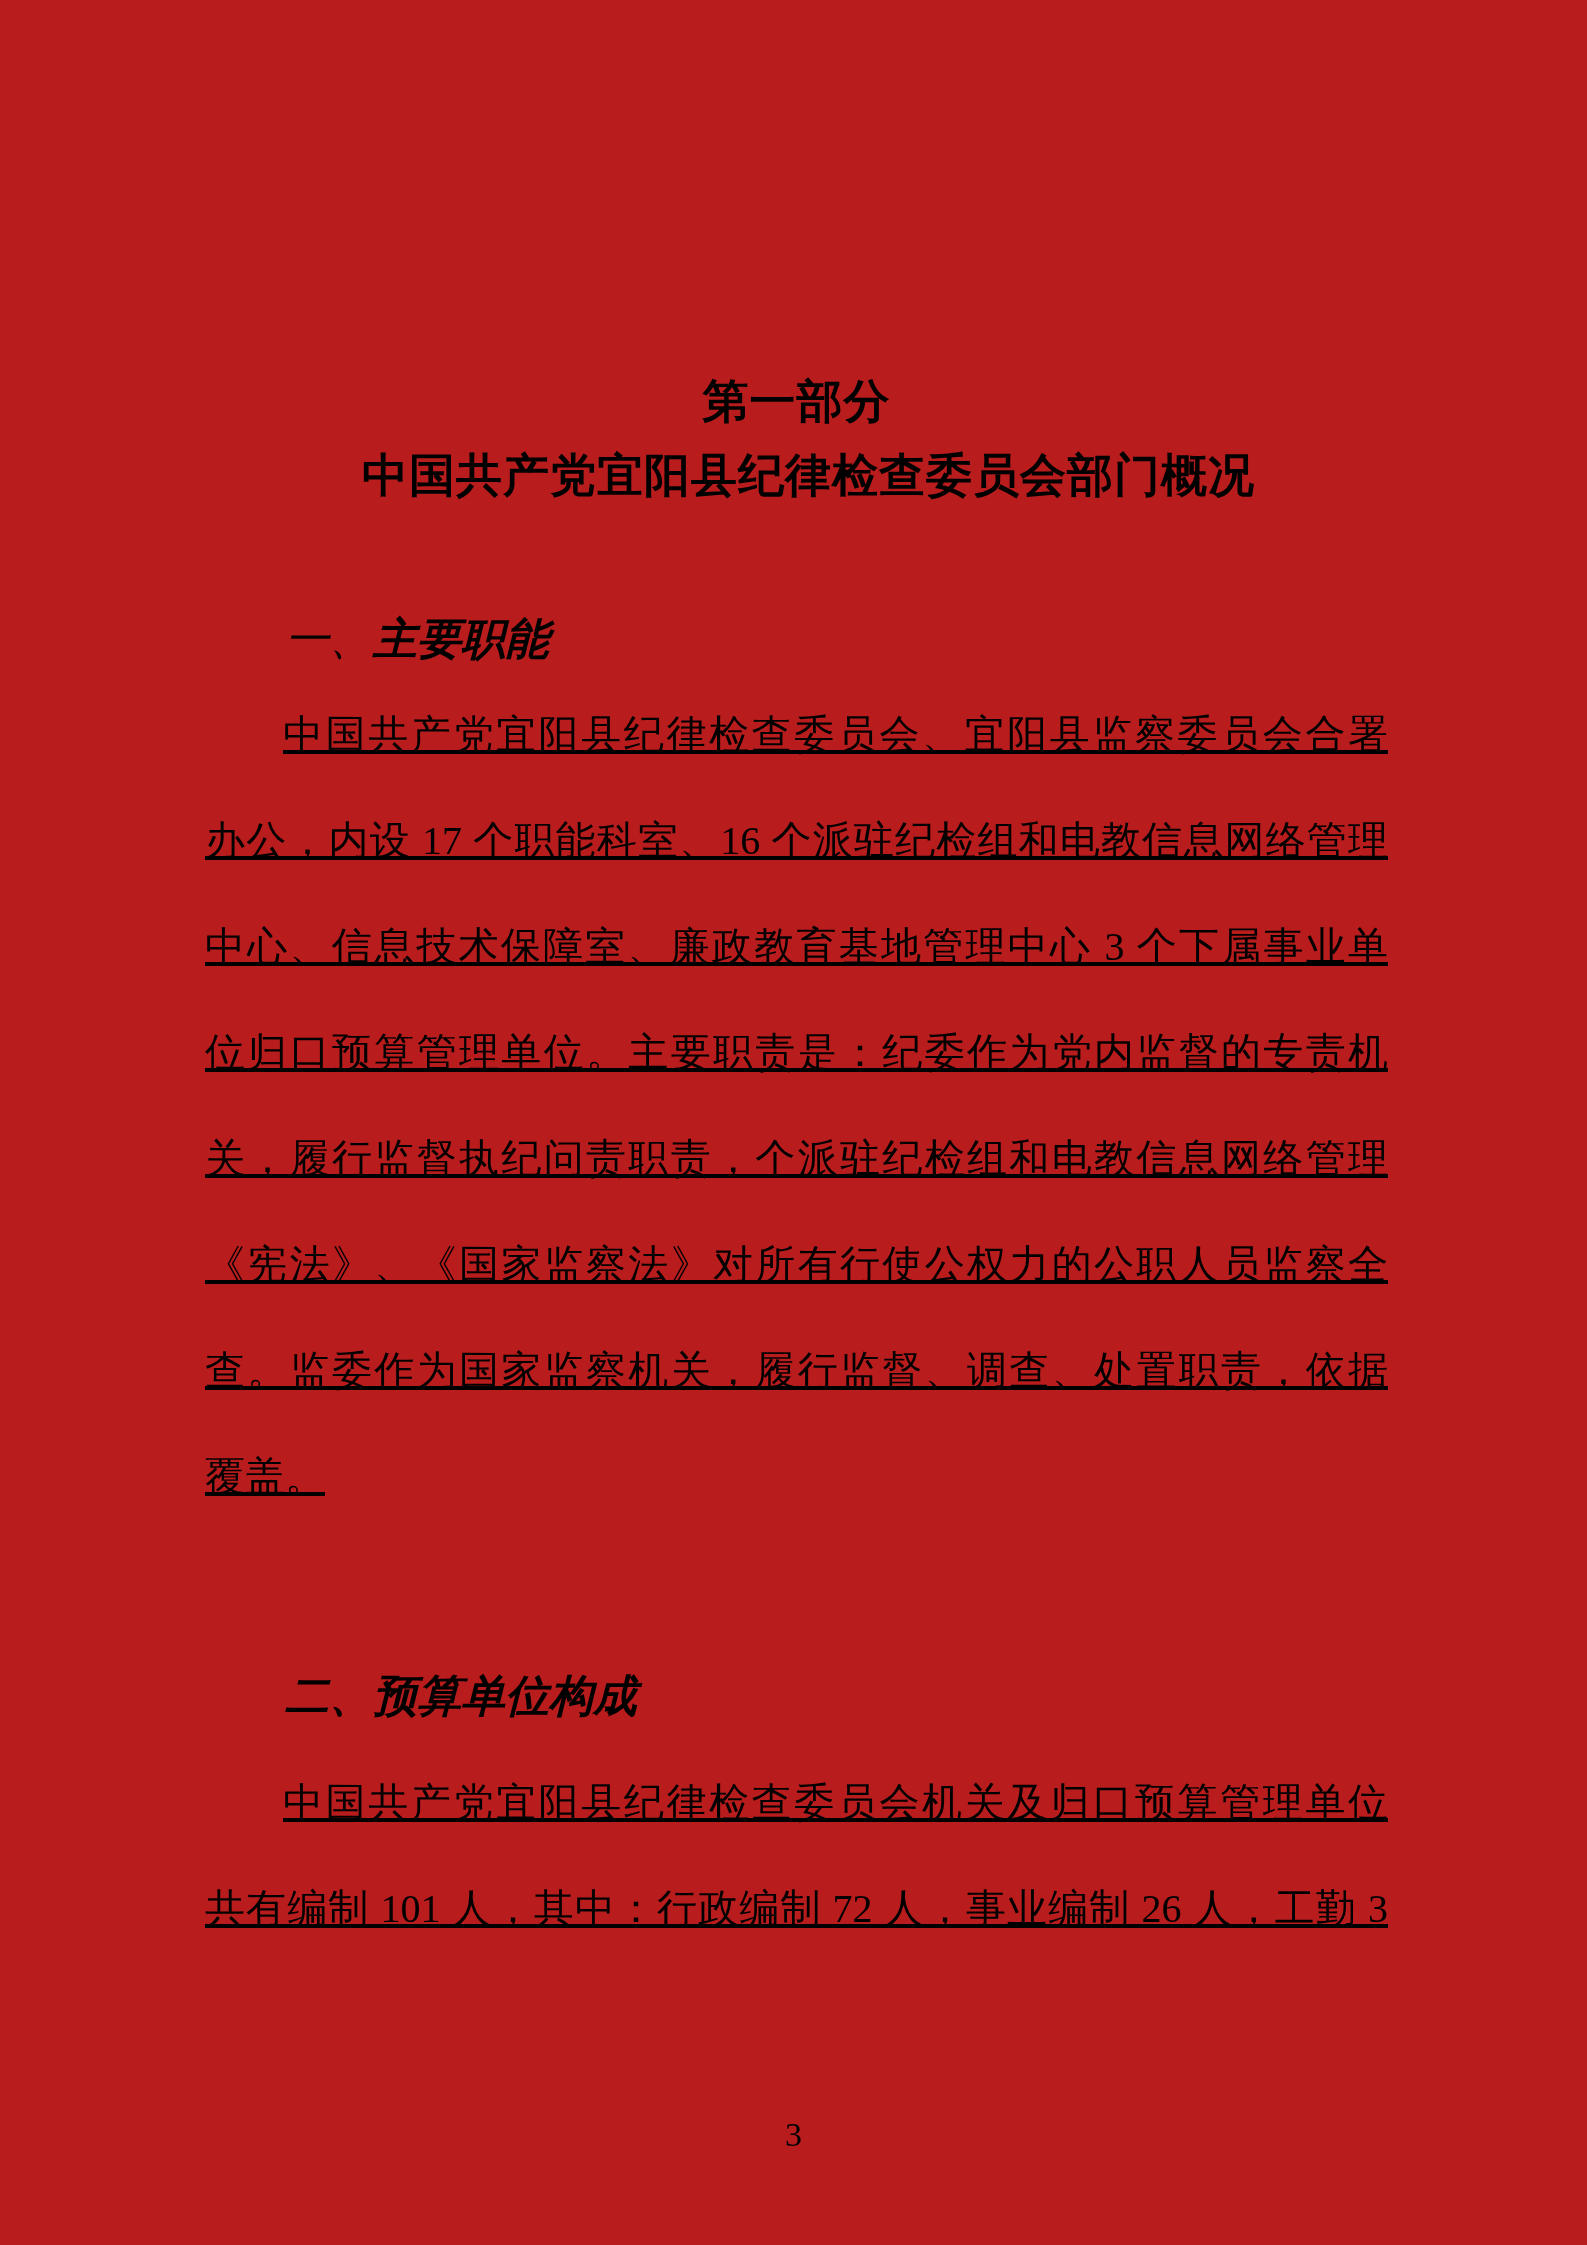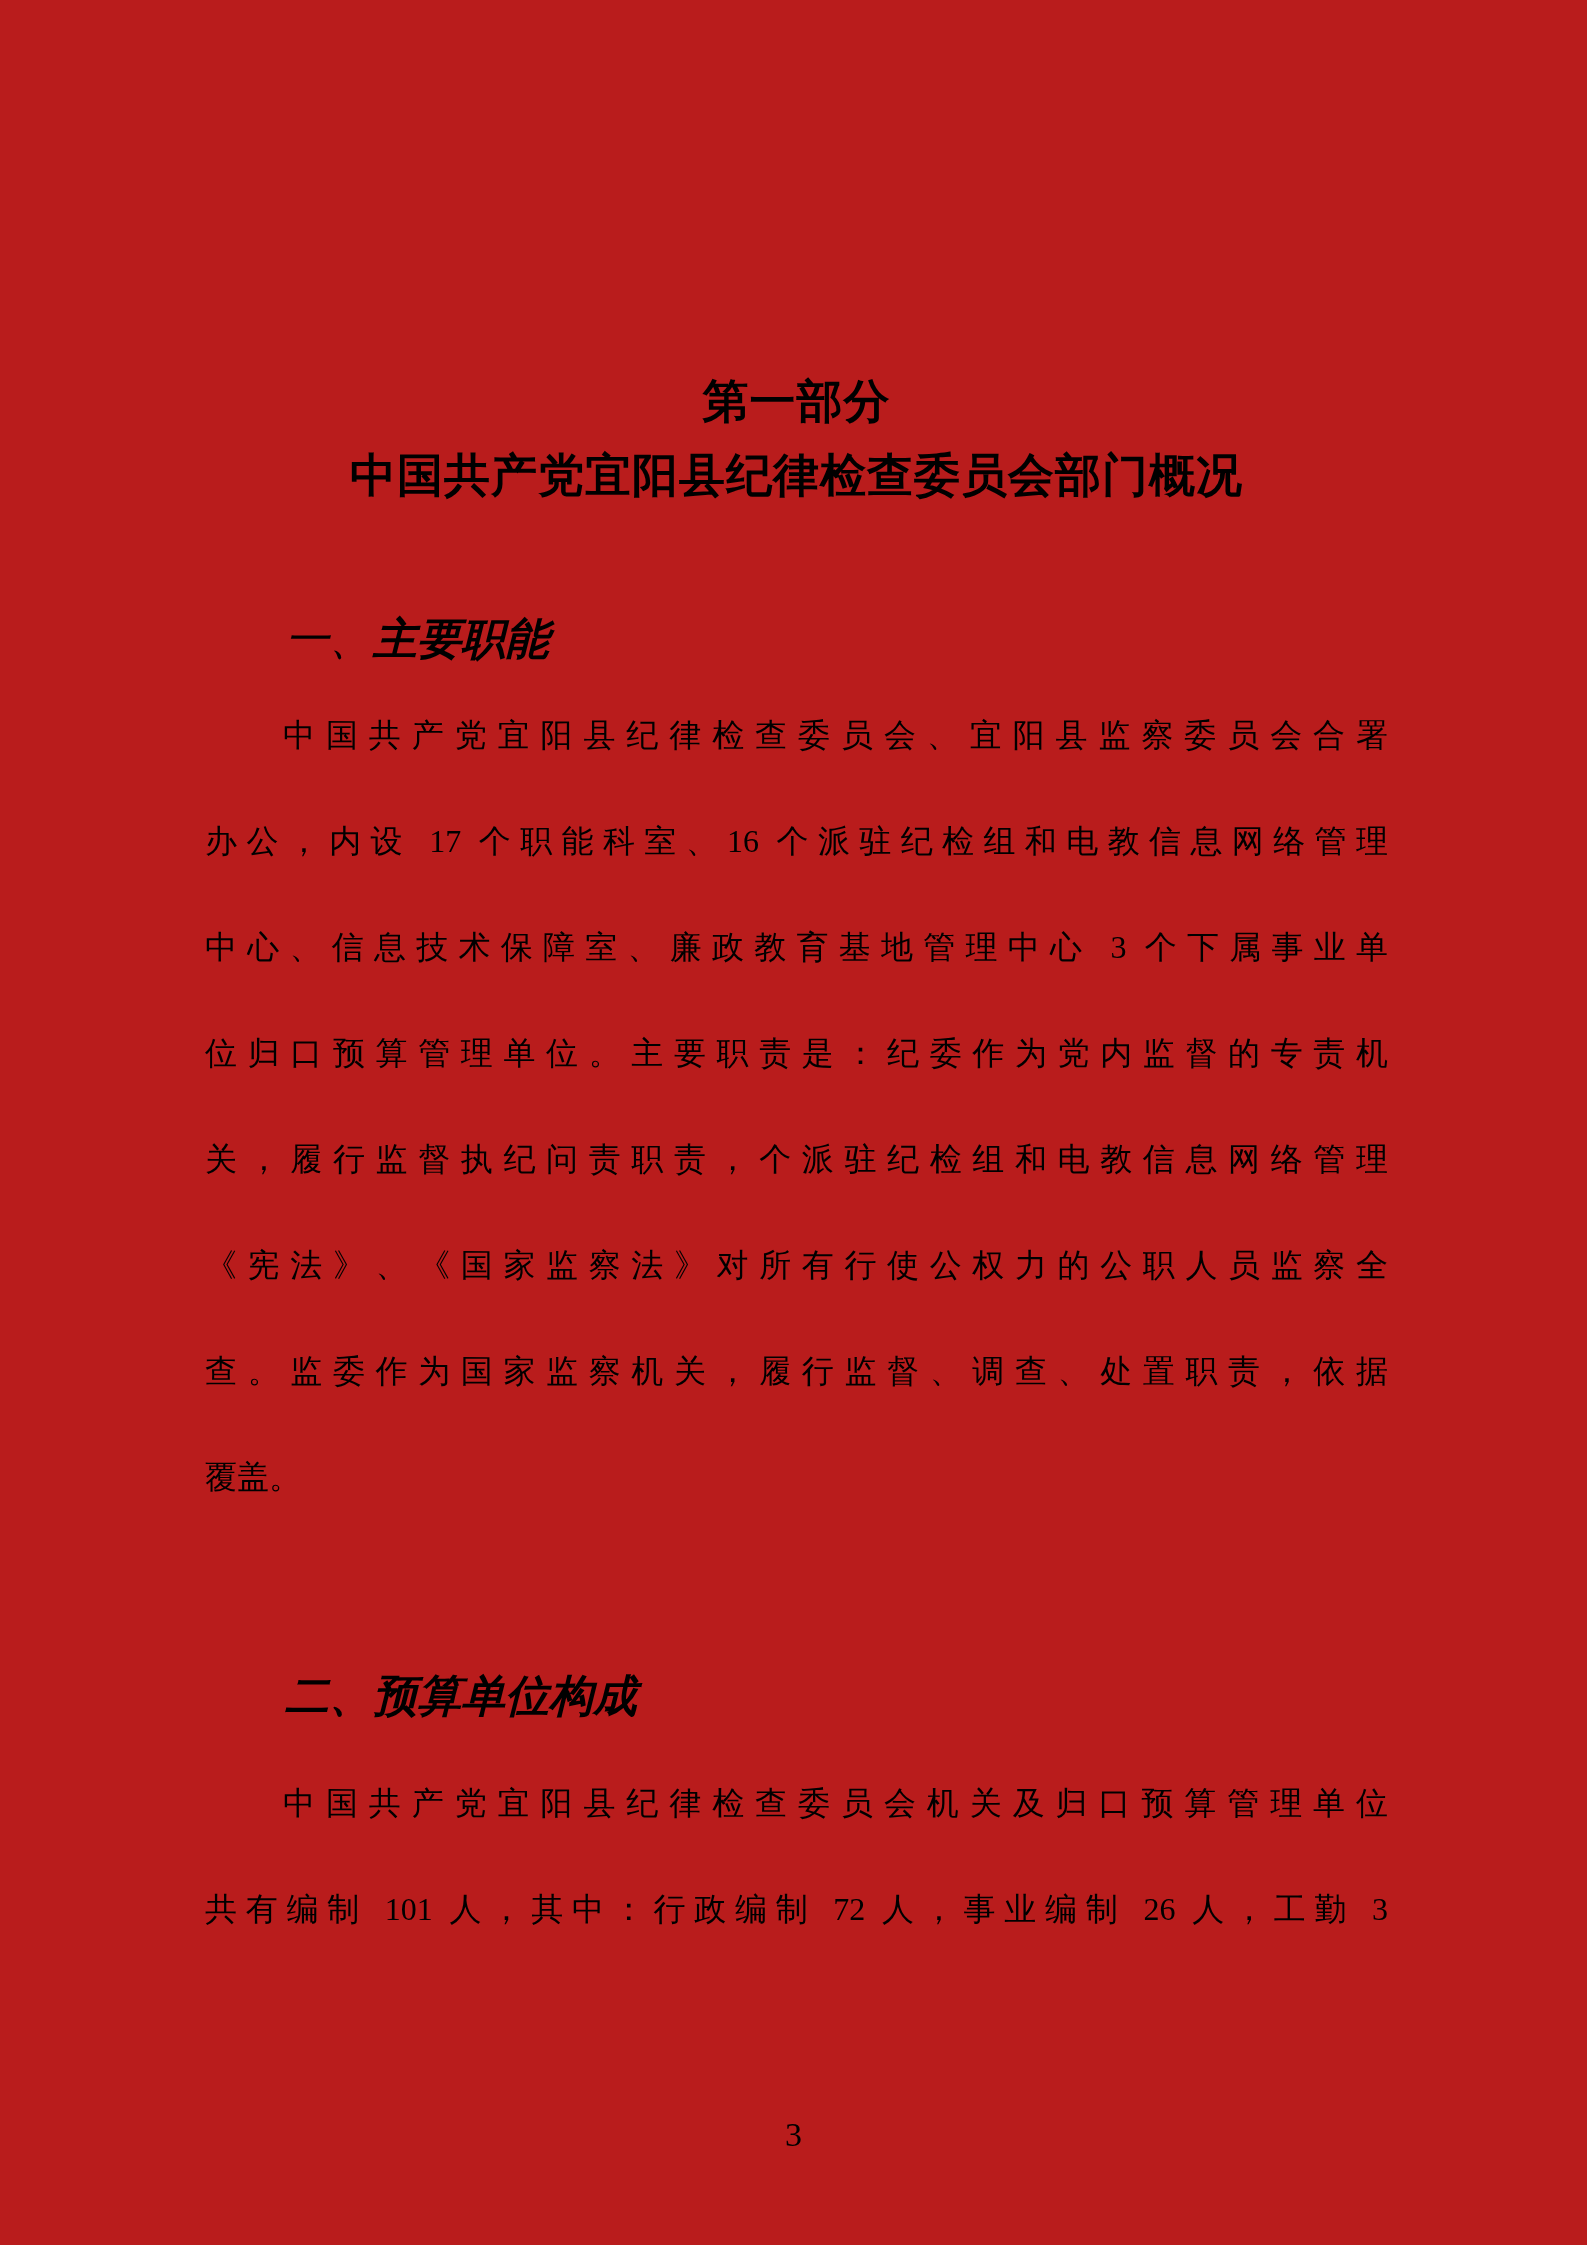--- a/index.html
+++ b/index.html
@@ -35,21 +35,21 @@
     top: 364px;
     font-family: "Liberation Sans", "DejaVu Sans", sans-serif;
     font-weight: bold;
     font-size: 46px;
     line-height: 74px;
     text-align: center;
     letter-spacing: 1px;
   }
   .part-subtitle {
     position: absolute;
-    left: 0;
+    left: 12px;
     width: 100%;
     top: 438px;
     font-family: "Liberation Sans", "DejaVu Sans", sans-serif;
     font-weight: bold;
     font-size: 46px;
     line-height: 74px;
     text-align: center;
     letter-spacing: 1px;
   }
   .sec-heading {
@@ -72,25 +72,26 @@
     font-weight: normal;
   }
   .para {
     position: absolute;
     left: 0;
     width: 100%;
   }
   .para.p1 { top: 682px; }
   .para.p2 { top: 1750px; }
   .bline {
-    font-size: 32px;
+    font-size: 40px;
     line-height: 106px;
     text-align: justify;
     text-align-last: left;
     white-space: normal;
+    text-decoration: underline;
   }
   .bline.j { text-align-last: justify; }
   .bline.ind { text-indent: 78px; }
   .page-number {
     position: absolute;
     left: 0;
     width: 100%;
     top: 2112px;
     text-align: center;
     font-size: 34px;

